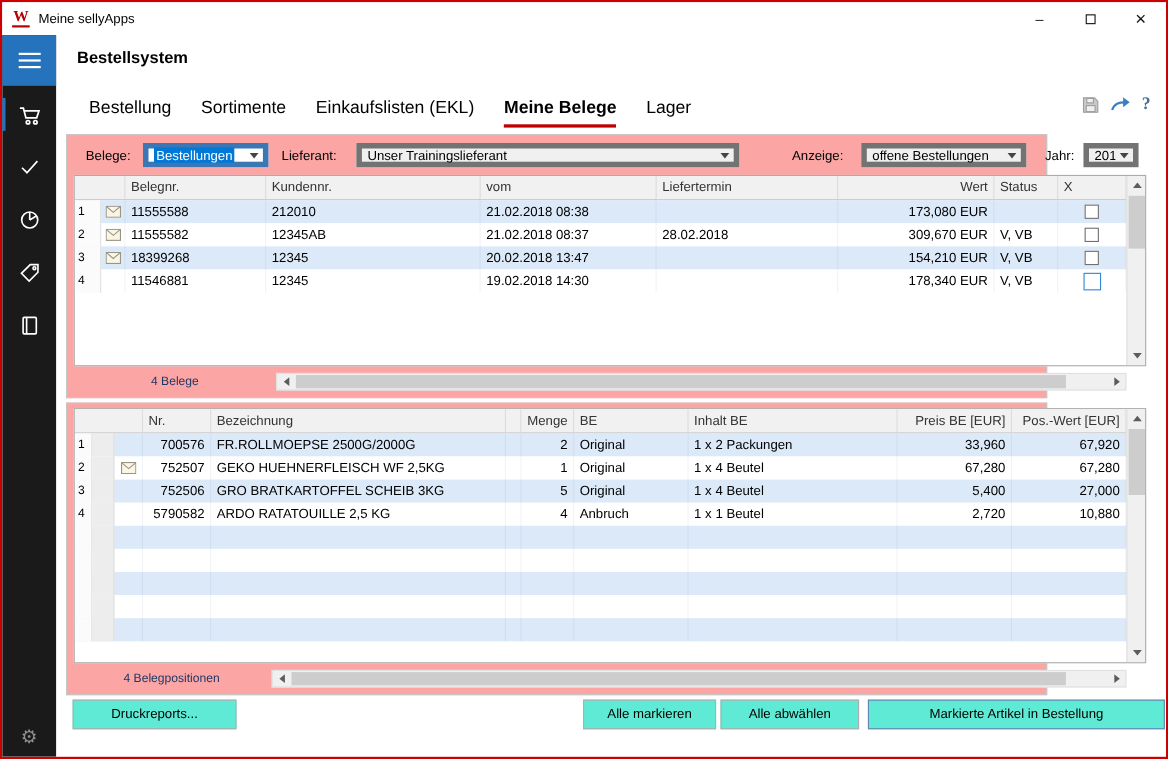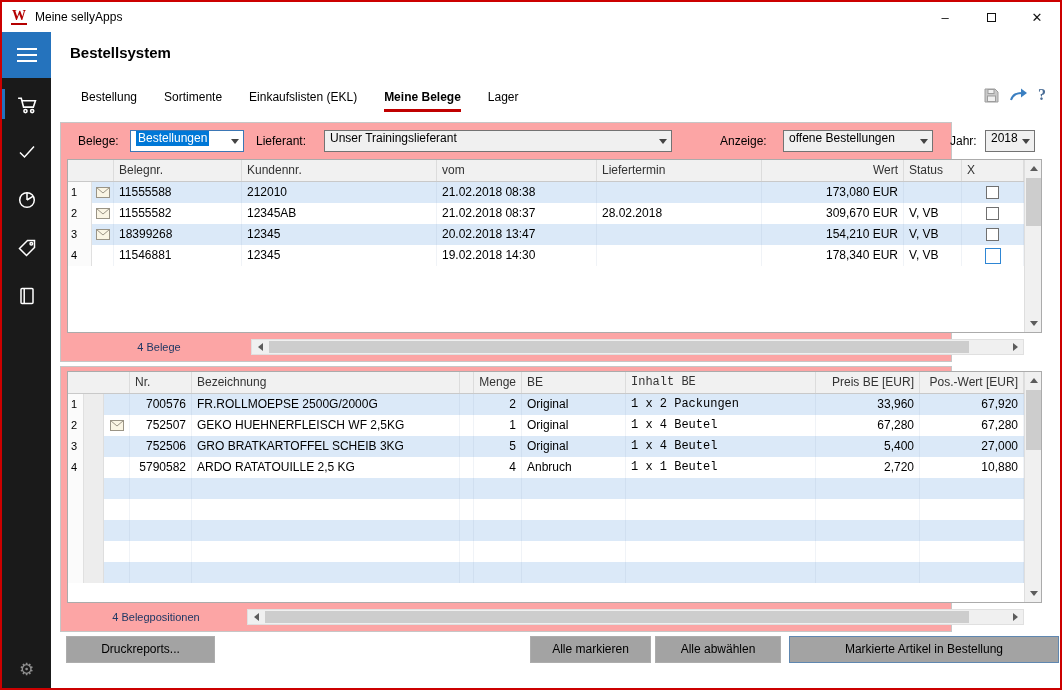--- a/index.html
+++ b/index.html
@@ -27,37 +27,37 @@
   .menu-btn i { display:block; width:20px; height:2px; background:#fff; }
   .nav-item { position:relative; width:49px; height:48px; display:flex; align-items:center; justify-content:center; }
   .nav-item.first { margin-top:2px; }
   .nav-item .active-bar { position:absolute; left:0; top:9px; width:3px; height:30px; background:#2573bd; }
   .nav-item svg { stroke:#fff; fill:none; stroke-width:1.5; }
   .gear { position:absolute; left:0; bottom:8px; width:49px; text-align:center;
           color:#8f8f8f; font-size:17px; }
 
   
   .page-title { position:absolute; left:68px; top:42px; font-size:15px; font-weight:bold; }
-  .tabbar { position:absolute; left:79px; top:88px; display:flex; gap:27px; font-size:12px; }
+  .tabbar { position:absolute; left:79px; top:88px; display:flex; gap:27px; font-size:16px; }
   .tab { position:relative; padding-bottom:8px; cursor:default; white-space:nowrap; }
   .tab.active { font-weight:bold; }
   .tab.active::after { content:""; position:absolute; left:0; right:0; bottom:0; height:3px; background:#c00000; }
   .tool-icons { position:absolute; right:14px; top:84px; display:flex; align-items:center; gap:9px; }
   .tool-icons .help { color:#4a6d96; font-weight:bold; font-size:16px; font-family:"Liberation Serif", serif; }
 
   
   .panel { position:absolute; left:58px; width:892px; border:1px solid #c6c6c6; background:#fca5a5; }
   .panel.upper { top:120px; height:240px; }
   .panel.lower { top:364px; height:266px; }
 
   
   .filters { position:absolute; left:0; top:7px; height:22px; width:100%; font-size:12px; }
   .filters .lbl { position:absolute; top:4px; }
-  .combo { position:absolute; top:0; height:22px; border:1px solid #737373; background:#f0f0f0;
-           display:flex; font-size:12px; }
+  .combo { position:absolute; top:0; height:22px; border:5px solid #737373; background:#f0f0f0;
+           display:flex; align-items:center; font-size:12px; }
   .combo .val { flex:1; padding:0 5px; white-space:nowrap; overflow:hidden; }
   .combo .arrow { width:16px; height:100%; display:flex; align-items:center; justify-content:center; }
   .combo .arrow::after { content:""; border-left:4px solid transparent; border-right:4px solid transparent;
                          border-top:5px solid #444; }
   .combo.focused { background:#fff; border-color:#3b77b5; }
   .combo.focused .val span { background:#0078d7; color:#fff; padding:1px 2px; }
 
   
   .grid { position:absolute; border:1px solid #ababab; background:#fff; overflow:hidden; }
   .grid-inner { position:absolute; left:0; top:0; width:956px; }
@@ -73,21 +73,21 @@
   .right { text-align:right; }
   .iconc { display:flex; align-items:center; justify-content:center; padding:0 2px; }
 
   
   .u0{width:24px;} .u1{width:22px;} .u2{width:128px;} .u3{width:195px;} .u4{width:160px;}
   .u5{width:165px;} .u6{width:142px;} .u7{width:58px;} .u8{width:62px;}
   .uh0{width:46px;}
 
   
   .l0{width:16px;} .l1{width:20px;} .l2{width:26px;} .l3{width:62px;} .l4{width:268px;}
-  .l5{width:14px;} .l6{width:48px;} .l7{width:104px;} .l8{width:190px;font-family:Liberation Mono, monospace;} .l9{width:104px;} .l10{width:104px;}
+  .l5{width:14px;} .l6{width:48px;} .l7{width:104px;} .l8{width:190px;} .l9{width:104px;} .l10{width:104px;}
   .lh0{width:62px;}
 
   .cxc { display:flex; align-items:center; justify-content:center; }
   .cb { width:13px; height:13px; background:#fff; border:1px solid #707070; display:inline-block; }
   .cb.focused { width:16px; height:16px; border:1px solid #2e86d4; }
 
   
   .vscroll { position:absolute; right:0; top:0; bottom:0; width:17px; background:#f0f0f0;
              border-left:1px solid #dedede; }
   .sb-btn { position:absolute; left:0; width:17px; height:17px; display:flex; align-items:center; justify-content:center; }
@@ -102,21 +102,21 @@
   .hs-left { left:0; } .hs-right { right:0; }
   .hs-left::after { content:""; border-top:4px solid transparent; border-bottom:4px solid transparent;
                     border-right:5px solid #5c5c5c; }
   .hs-right::after { content:""; border-top:4px solid transparent; border-bottom:4px solid transparent;
                      border-left:5px solid #5c5c5c; }
   .h-thumb { position:absolute; top:1px; height:12px; background:#cdcdcd; }
 
   .summary { position:absolute; font-size:11px; font-weight:normal; color:#1f3864; text-align:center; }
 
   
-  .btn { position:absolute; top:634px; height:27px; background:#a3a3a3; border:1px solid #adadad;
+  .btn { position:absolute; top:634px; height:27px; background:#5eead4; border:1px solid #adadad;
          font-size:12px; font-family:"Liberation Sans", sans-serif; text-align:center; line-height:25px; }
   .btn.default { border-color:#5f87b0; }
 
   svg.env { display:block; }
 </style>
 </head>
 <body>
 
 <div class="window">
 

